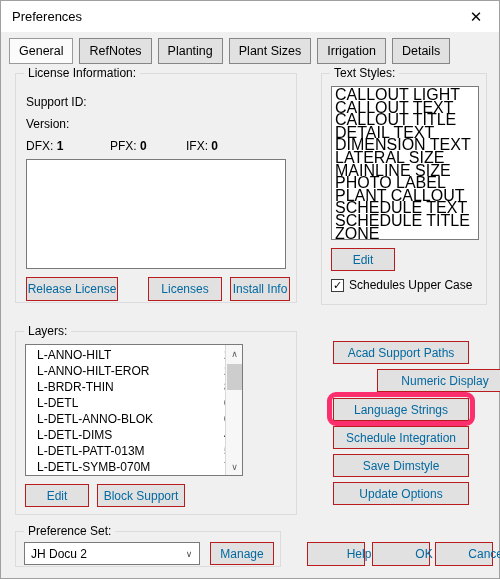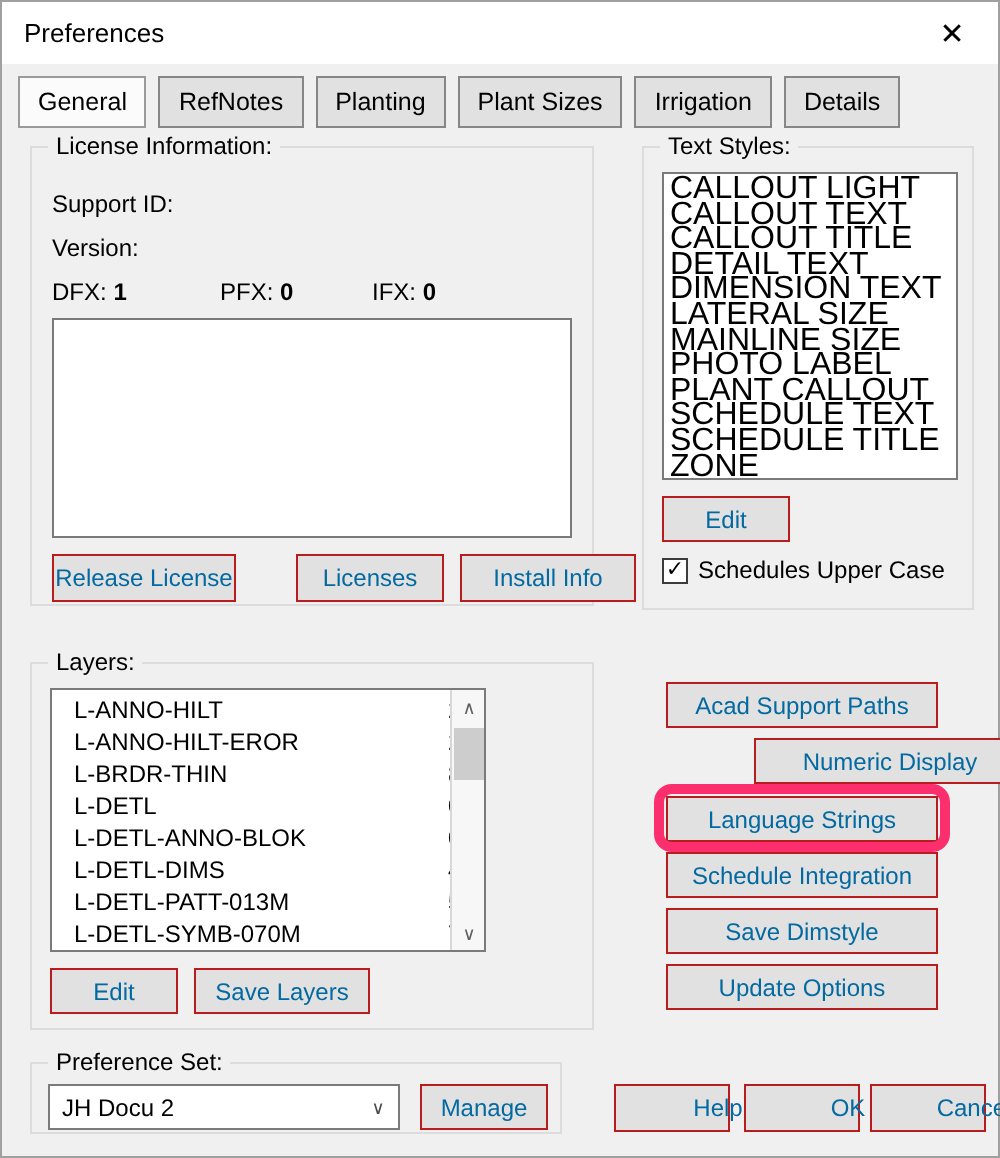--- a/index.html
+++ b/index.html
@@ -103,21 +103,21 @@
     font-family: "Liberation Sans", sans-serif;
     font-size: 12px;
     color: #0369a1;
     display: flex; align-items: center; justify-content: center;
     cursor: default;
     padding: 0;
   }
 
   #btn-release { position: absolute; left: 10px;  top: 203px; width: 92px; height: 24px; }
   #btn-licenses{ position: absolute; left: 132px; top: 203px; width: 74px;  height: 24px; }
-  #btn-install { position: absolute; left: 214px; top: 203px; width: 88px;  height: 24px; text-align: center; }
+  #btn-install { position: absolute; left: 214px; top: 203px; width: 60px;  height: 24px; text-align: center; }
 
   
   #ts-list {
     position: absolute; left: 9px; top: 12px;
     width: 148px; height: 154px;
     background: #ffffff;
     border: 1px solid #7a7a7a;
     overflow: hidden;
     padding: 2px 0 0 3px;
   }
@@ -334,21 +334,21 @@
           <span class="lnum">7</span>
         </div>
       </div>
       <div id="layers-scroll">
         <div class="sb-arrow" id="sb-up">∧</div>
         <div id="sb-thumb"></div>
         <div class="sb-arrow" id="sb-down">∨</div>
       </div>
     </div>
     <div class="btn" id="btn-edit-layers">Edit</div>
-    <div class="btn" id="btn-block-layers">Save Layers</div>
+    <div class="btn" id="btn-block-layers">Block Support</div>
   </div>
 
   <div class="btn rbtn" id="rb-acad">Acad Support Paths</div>
   <div class="btn rbtn" id="rb-numeric">Numeric Display</div>
   <div class="btn rbtn" id="rb-language">Language Strings</div>
   <div class="btn rbtn" id="rb-schedint">Schedule Integration</div>
   <div class="btn rbtn" id="rb-savedim">Save Dimstyle</div>
   <div class="btn rbtn" id="rb-update">Update Options</div>
   <div id="highlight-box"></div>
 

